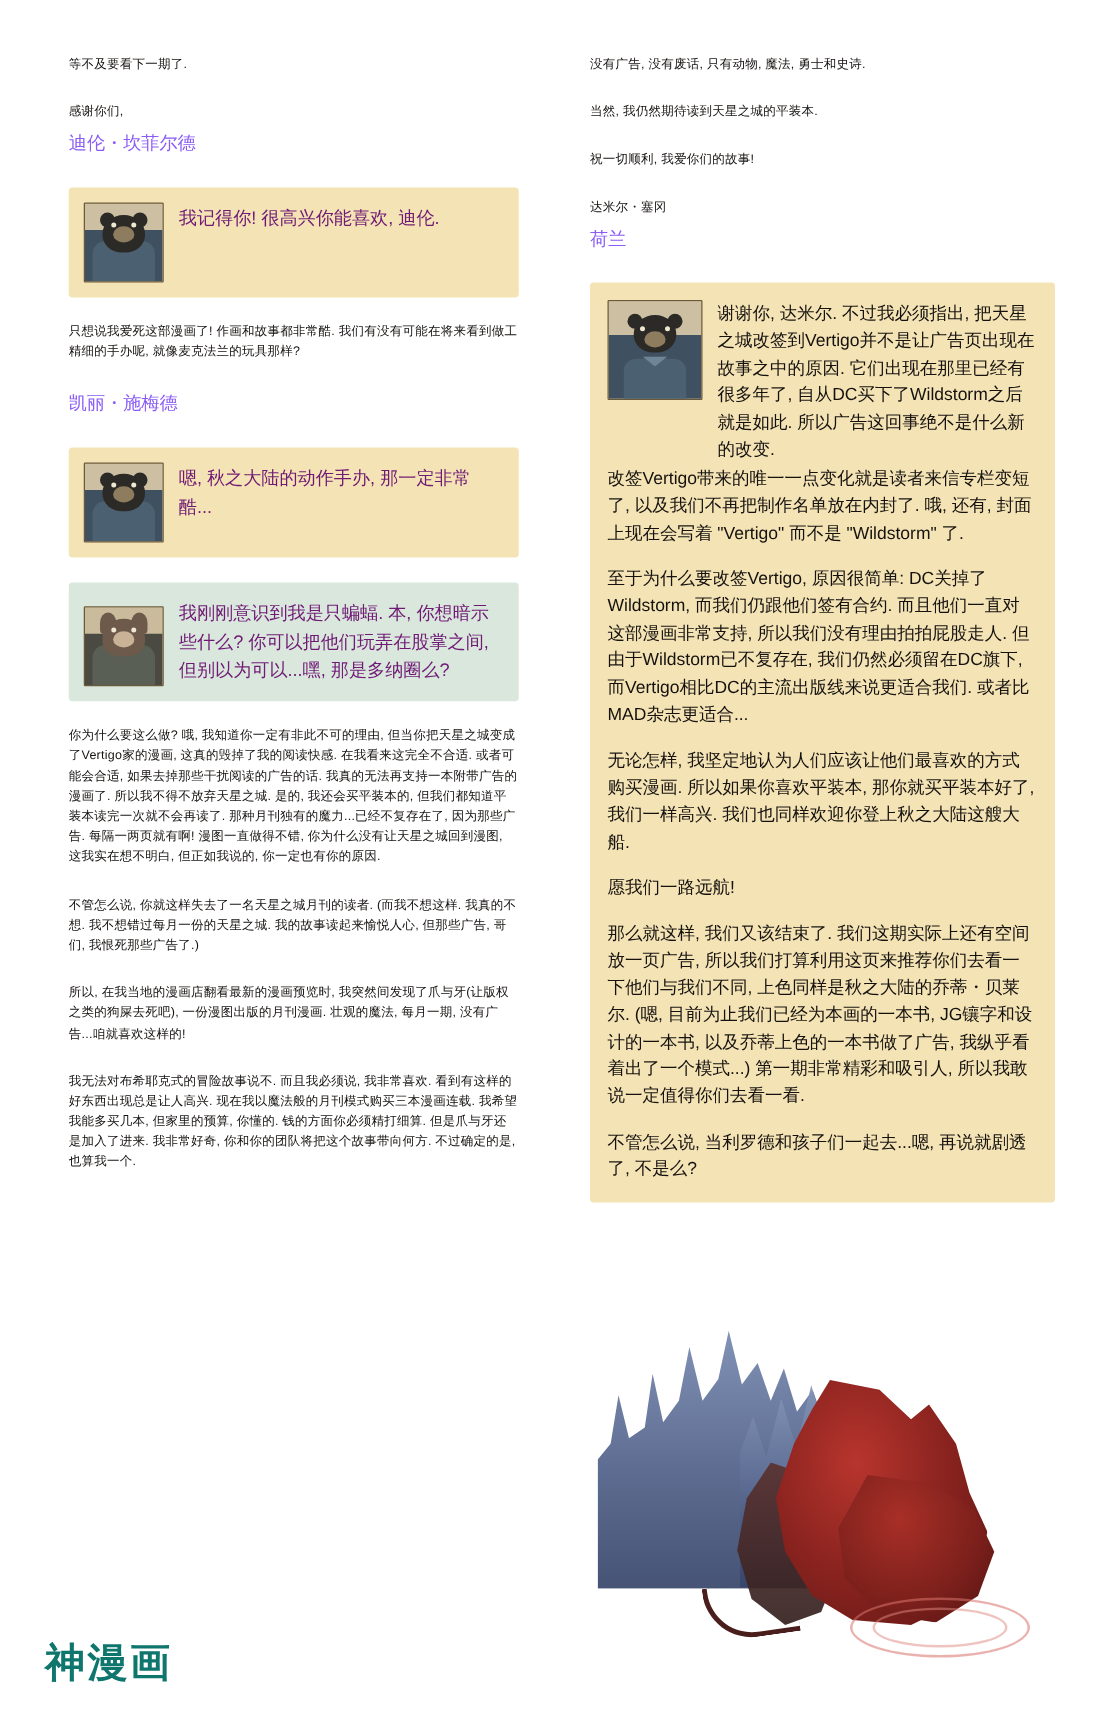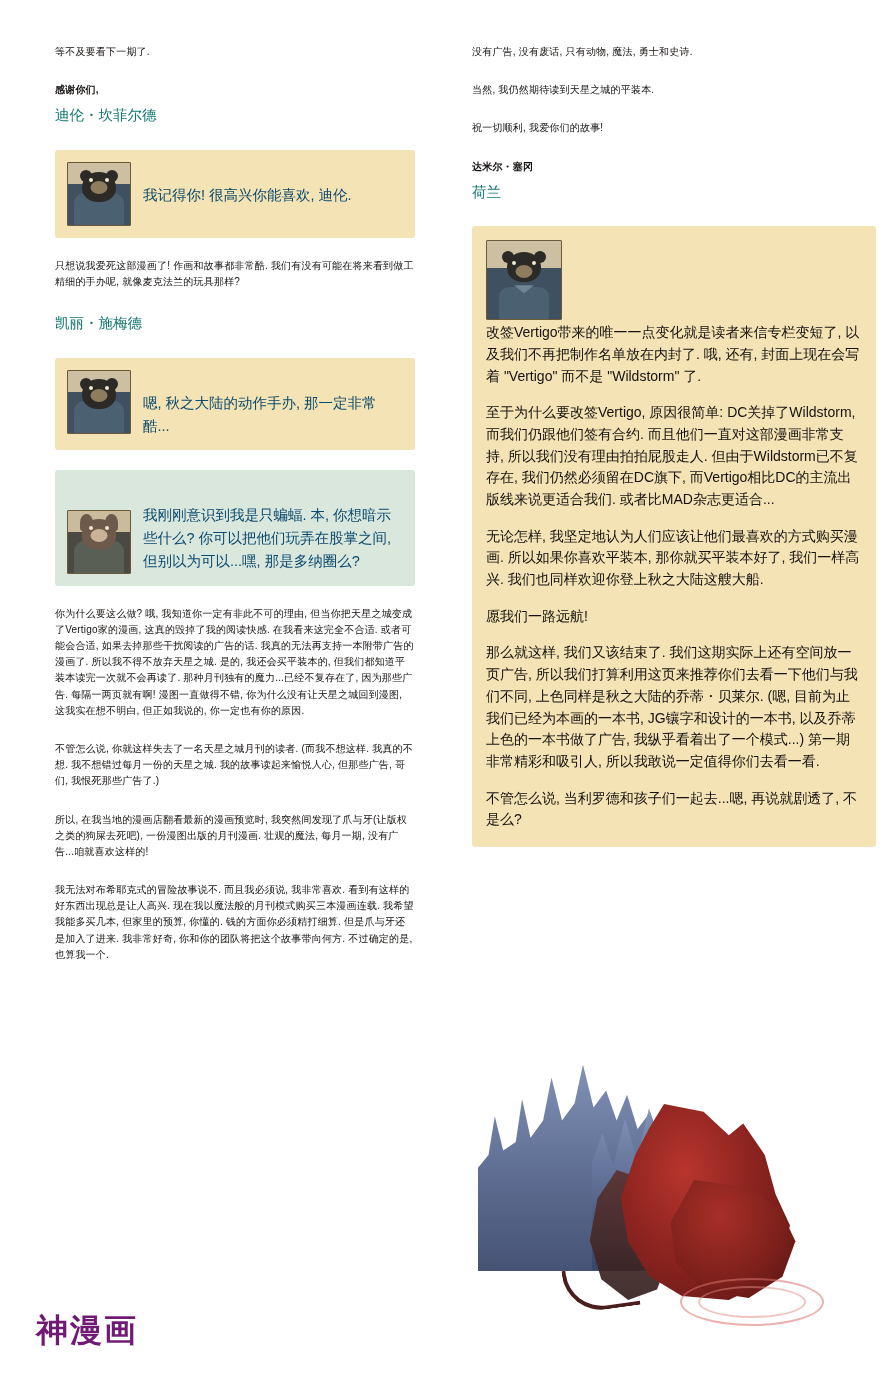--- a/index.html
+++ b/index.html
@@ -19,35 +19,35 @@
     position: absolute;
     inset: 0;
     background: #ffffff;
   }
   .col {
     position: absolute;
     top: 44px;
     width: 360px;
   }
   .col-left { left: 55px; }
-  .col-right { left: 472px; width: 404px; }
+  .col-right { left: 472px; width: 372px; }
 
   p.para {
     margin: 0 0 22px 0;
     font-size: 10px;
     line-height: 1.62;
     letter-spacing: 0.2px;
     color: #14110f;
   }
-  p.para.tight { margin-bottom: 6px; font-weight: bold; }
+  p.para.tight { margin-bottom: 6px; }
   p.sig {
     margin: 0 0 22px 0;
     font-size: 14.5px;
     line-height: 1.62;
-    color: #0f766e;
+    color: #8b5cf6;
   }
 
   
   .bubble {
     position: relative;
     margin: 0 0 20px 0;
     padding: 12px 14px 12px 12px;
     border-radius: 3px;
     display: flex;
     gap: 12px;
@@ -126,24 +126,23 @@
     top: 6%;
   }
   .avatar.bat .muzzle { background: #c9b295; }
   .avatar.bat .body { background: #5a5f55; }
   .avatar.bat .sky { background: #c9bb9b; }
   .avatar.bat .ground { background: #4a4a42; }
 
   .bubble-text {
     font-size: 14.5px;
     line-height: 1.6;
-    color: #0c4a6e;
+    color: #701a75;
     flex: 1 1 auto;
     padding-top: 2px;
-    margin-top: 20px;
   }
 
   
   .editor-block {
     background: #f4e3b4;
     padding: 14px 16px 16px 14px;
     border-radius: 3px;
     margin-top: 4px;
   }
   .editor-head {
@@ -248,21 +247,21 @@
     opacity: 0.5;
   }
 
   
   .watermark {
     position: absolute;
     left: 36px;
     bottom: 22px;
     font-size: 32px;
     font-weight: bold;
-    color: #701a75;
+    color: #0f766e;
     letter-spacing: 2px;
     font-family: "DejaVu Sans", sans-serif;
   }
 </style>
 </head>
 <body>
 
 <div class="page">
 
   <div class="col col-left">
@@ -344,20 +343,21 @@
             <div class="ground"></div>
           <div class="body"></div>
             <div class="collar"></div>
           <div class="ear-l"></div>
             <div class="ear-r"></div>
           <div class="head"></div>
           <div class="eye-l"></div>
             <div class="eye-r"></div>
           <div class="muzzle"></div>
         </div>
+        <p>谢谢你, 达米尔. 不过我必须指出, 把天星之城改签到Vertigo并不是让广告页出现在故事之中的原因. 它们出现在那里已经有很多年了, 自从DC买下了Wildstorm之后就是如此. 所以广告这回事绝不是什么新的改变.</p>
       </div>
       <p style="margin-top:2px">改签Vertigo带来的唯一一点变化就是读者来信专栏变短了, 以及我们不再把制作名单放在内封了. 哦, 还有, 封面上现在会写着 "Vertigo" 而不是 "Wildstorm" 了.</p>
       <p>至于为什么要改签Vertigo, 原因很简单: DC关掉了Wildstorm, 而我们仍跟他们签有合约. 而且他们一直对这部漫画非常支持, 所以我们没有理由拍拍屁股走人. 但由于Wildstorm已不复存在, 我们仍然必须留在DC旗下, 而Vertigo相比DC的主流出版线来说更适合我们. 或者比MAD杂志更适合...</p>
       <p>无论怎样, 我坚定地认为人们应该让他们最喜欢的方式购买漫画. 所以如果你喜欢平装本, 那你就买平装本好了, 我们一样高兴. 我们也同样欢迎你登上秋之大陆这艘大船.</p>
       <p>愿我们一路远航!</p>
       <p>那么就这样, 我们又该结束了. 我们这期实际上还有空间放一页广告, 所以我们打算利用这页来推荐你们去看一下他们与我们不同, 上色同样是秋之大陆的乔蒂・贝莱尔. (嗯, 目前为止我们已经为本画的一本书, JG镶字和设计的一本书, 以及乔蒂上色的一本书做了广告, 我纵乎看着出了一个模式...) 第一期非常精彩和吸引人, 所以我敢说一定值得你们去看一看.</p>
       <p>不管怎么说, 当利罗德和孩子们一起去...嗯, 再说就剧透了, 不是么?</p>
     </div>
 
   </div>

